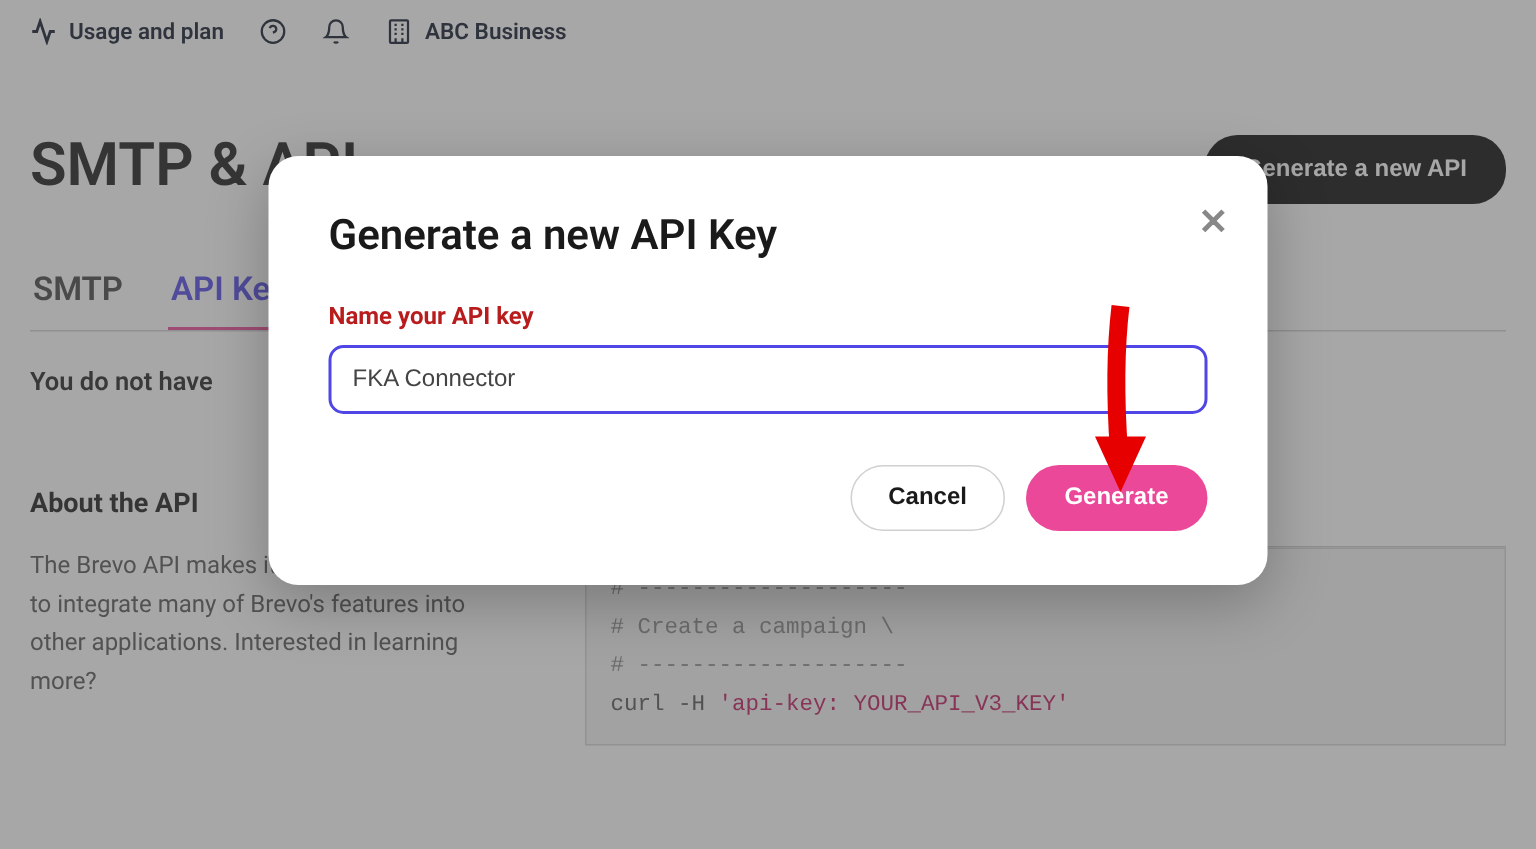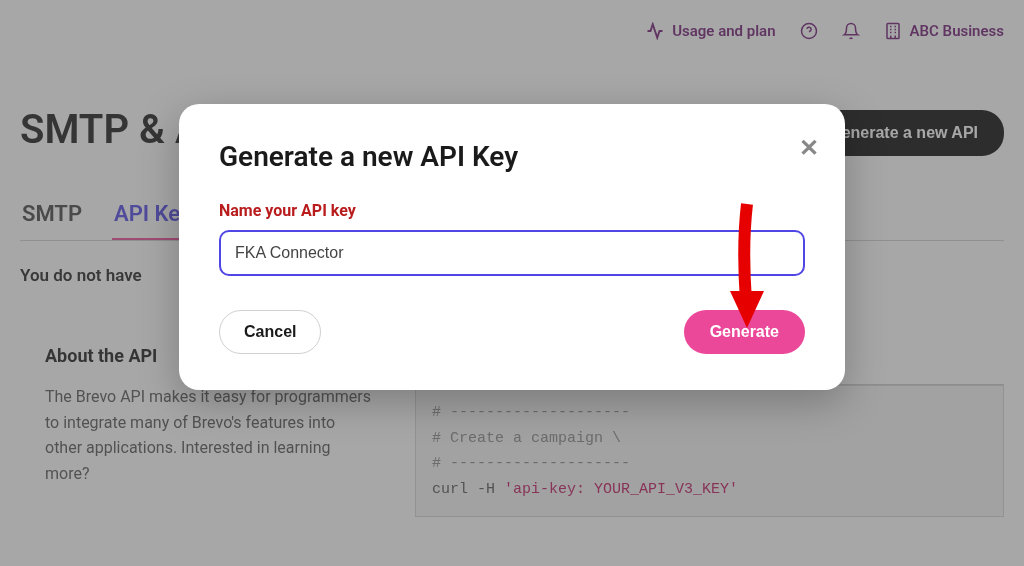--- a/index.html
+++ b/index.html
@@ -8,27 +8,26 @@
       background: #fff;
       width: 1024px;
       height: 566px;
       overflow: hidden;
       position: relative;
     }
     
     
     .topbar {
       display: flex;
-      justify-content: flex-end;
       align-items: center;
-      padding: 22px 20px;
+      padding: 12px 20px;
       gap: 24px;
       font-size: 15px;
       font-weight: 600;
-      color: #701a75;
+      color: #0f172a;
     }
     .topbar-item {
       display: flex;
       align-items: center;
       gap: 8px;
       cursor: pointer;
     }
     .icon-svg { width: 18px; height: 18px; }
     
     
@@ -89,21 +88,20 @@
     }
     
     
     .about-section {
       display: flex;
       gap: 40px;
     }
     .about-left {
       width: 330px;
       flex-shrink: 0;
-      margin-left: 25px;
     }
     .about-title {
       font-size: 18px;
       font-weight: 700;
       color: #1a1a1a;
       margin-bottom: 18px;
     }
     .about-text {
       font-size: 16px;
       line-height: 1.6;
@@ -189,21 +187,21 @@
       width: 100%;
       padding: 12px 14px;
       font-size: 16px;
       border: 2px solid #5046e5;
       border-radius: 10px;
       outline: none;
       color: #444;
     }
     .modal-actions {
       display: flex;
-      justify-content: space-between;
+      justify-content: flex-end;
       gap: 14px;
       margin-top: 34px;
     }
     .btn-secondary {
       background: #fff;
       color: #1a1a1a;
       border: 1px solid #d0d0d0;
       border-radius: 22px;
       padding: 12px 24px;
       font-size: 16px;

